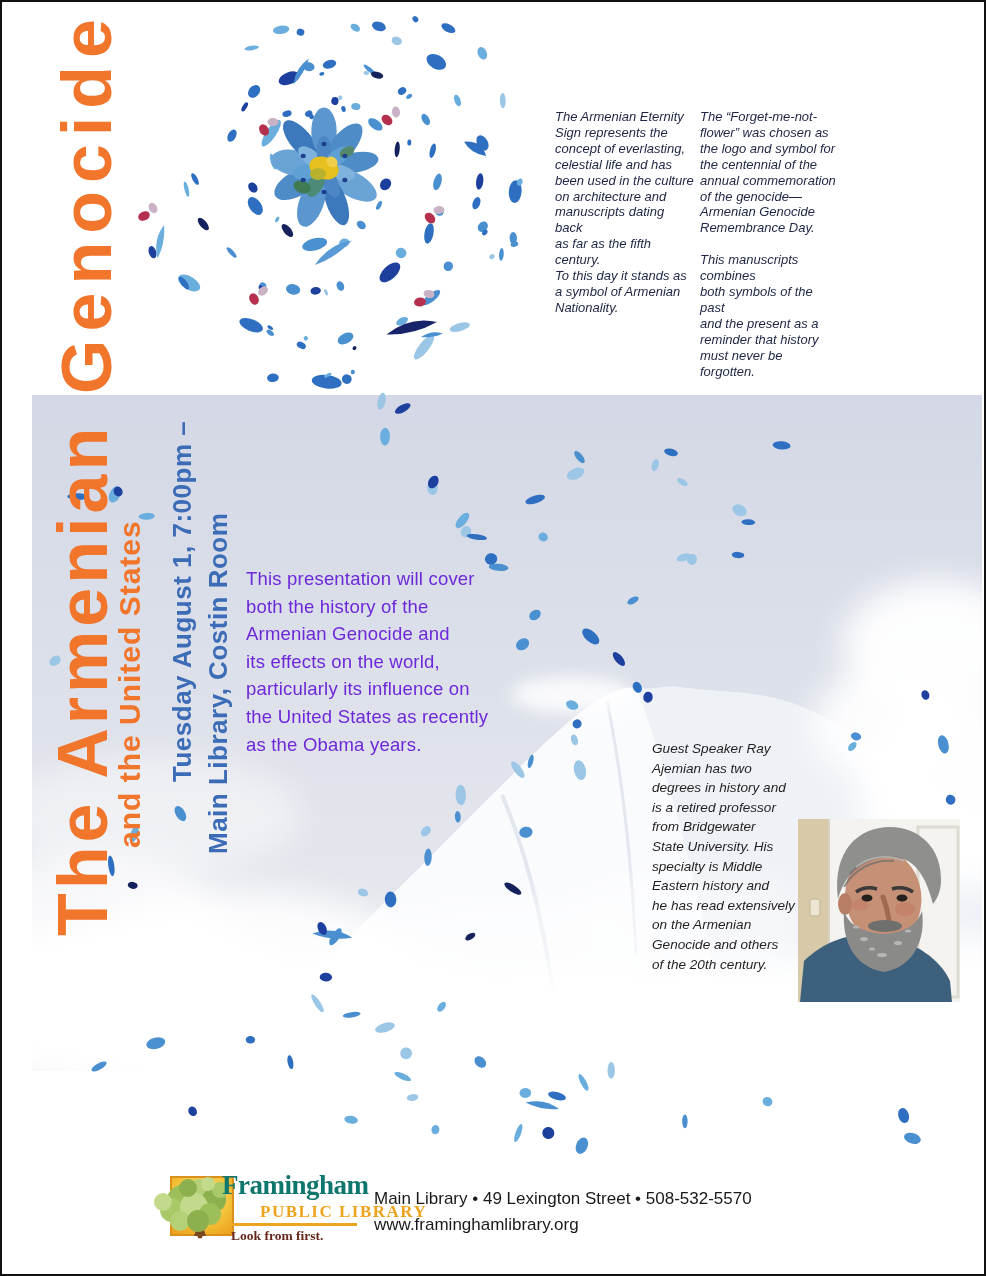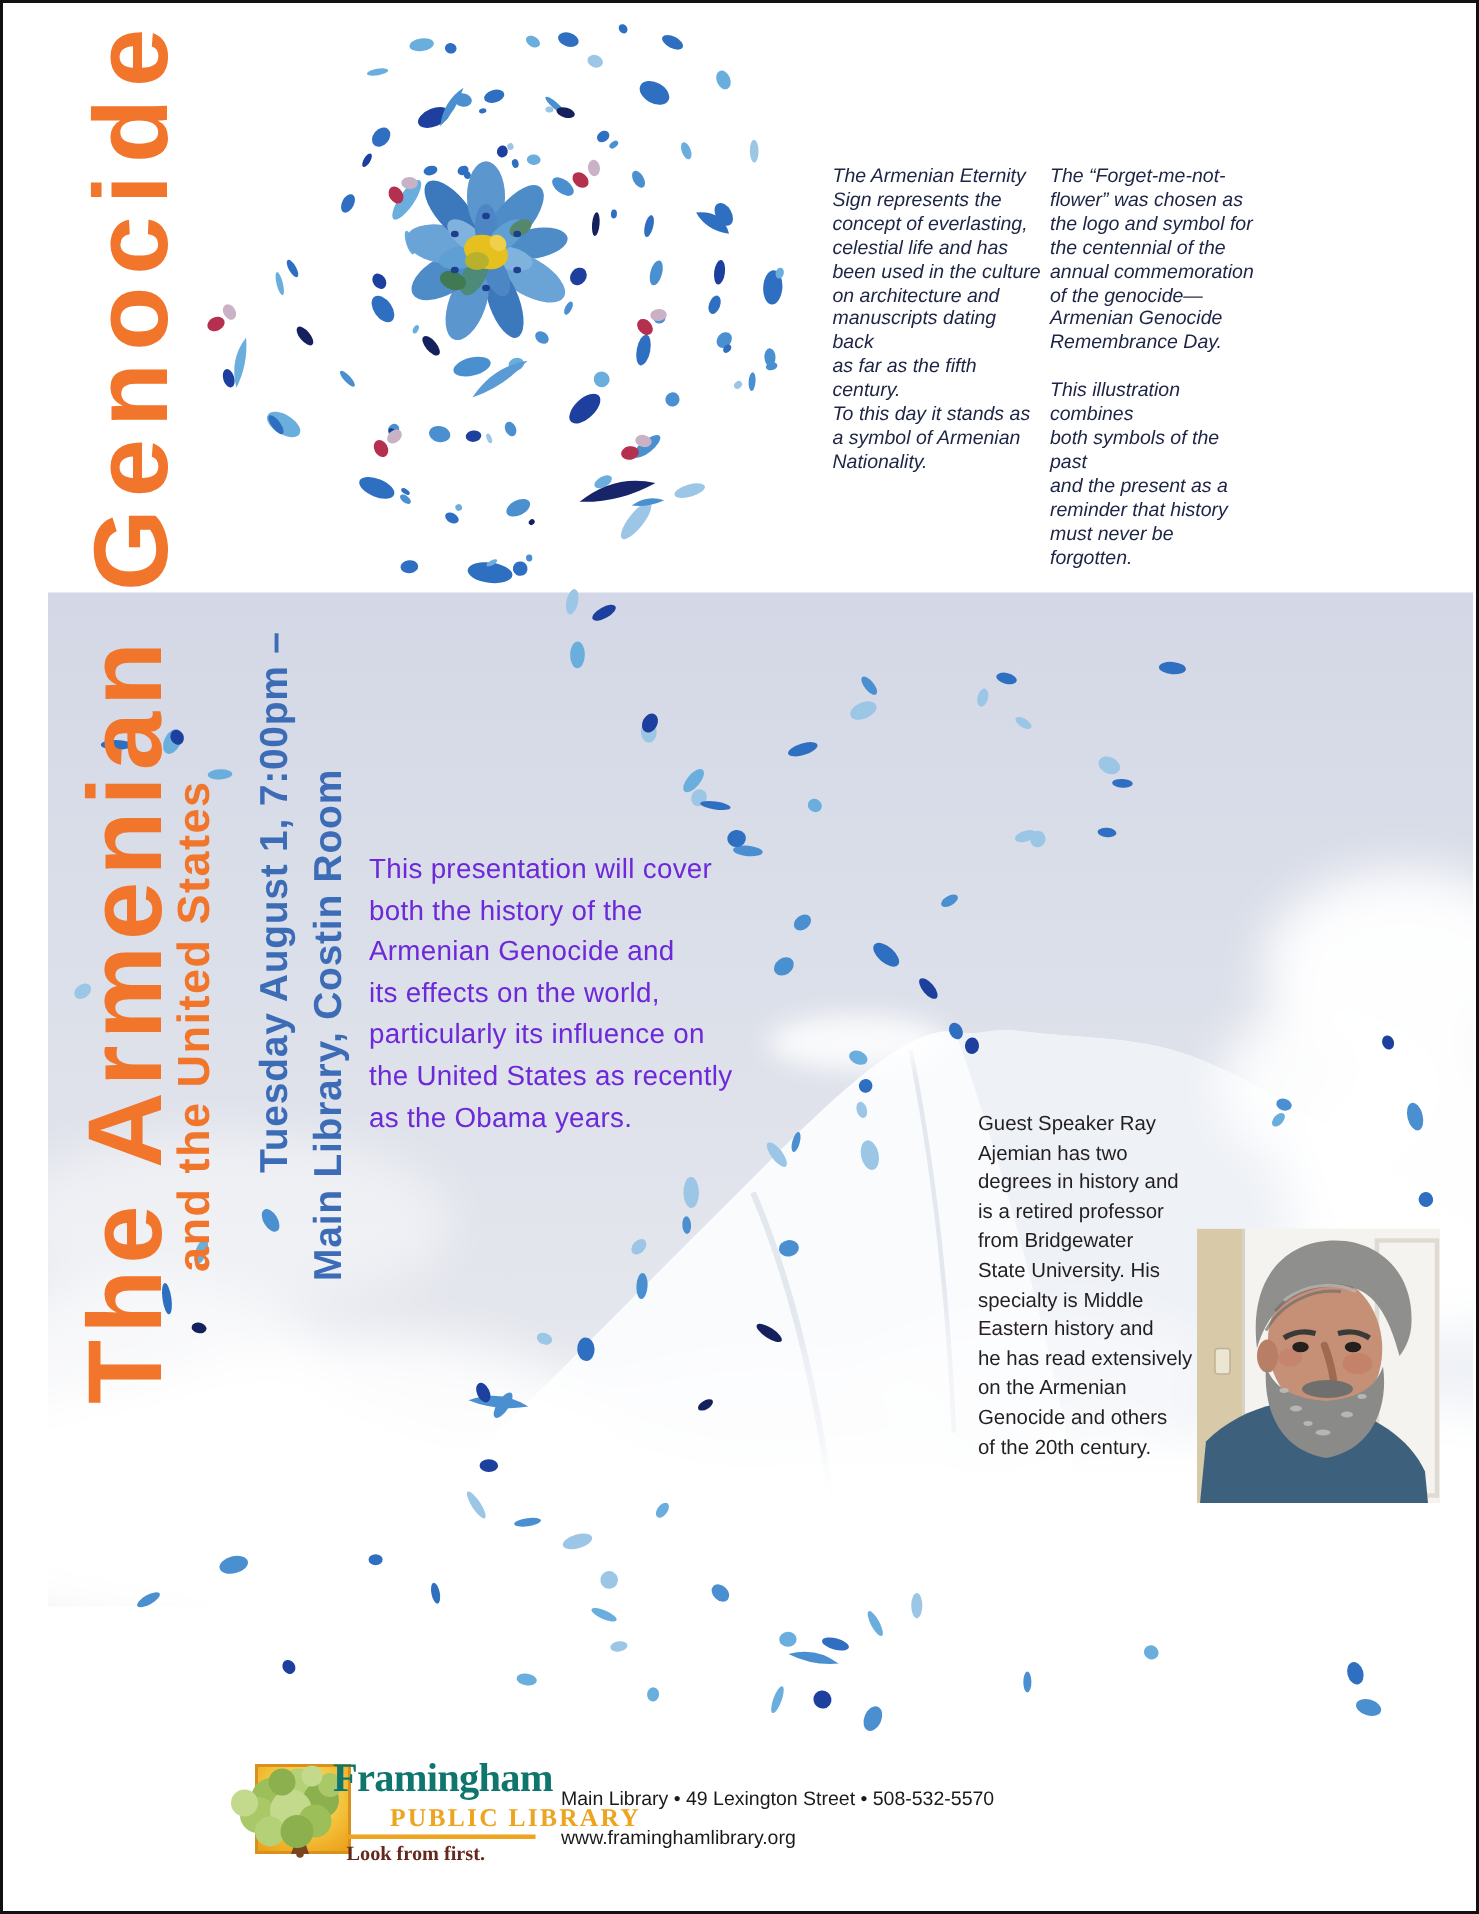--- a/index.html
+++ b/index.html
@@ -36,35 +36,35 @@
   }
   .note1{left:543px;}
   .note2{left:688px;}
   
   .description{
     position:absolute;left:244px;top:563px;z-index:3;
     font-size:18.5px;line-height:27.6px;color:#6d28d9;white-space:pre-line;letter-spacing:.2px;
   }
   .bio{
     position:absolute;left:650px;top:737px;z-index:3;
-    font-size:13.6px;line-height:19.6px;color:#231f20;white-space:pre-line;
+    font-size:13.6px;line-height:19.6px;color:#231f20;white-space:pre-line;font-style:italic;
   }
   
   .photo{position:absolute;left:796px;top:817px;width:162px;height:183px;z-index:3;overflow:hidden;}
   
   .footer{position:absolute;left:0;top:1160px;width:986px;height:112px;z-index:3;}
   .logo-art{position:absolute;left:150px;top:12px;}
   .lib-name{position:absolute;left:220px;top:8px;font-family:"Liberation Serif",serif;
     font-weight:bold;font-size:27px;letter-spacing:-.5px;color:#0f766e;}
   .lib-type{position:absolute;left:229px;top:40px;font-family:"Liberation Serif",serif;
     font-weight:bold;font-size:17px;letter-spacing:1.5px;color:#EDA41E;margin-left:29px;}
   .lib-rule{position:absolute;left:229px;top:61px;width:126px;height:2.5px;background:#EDA41E;}
   .lib-tag{position:absolute;left:229px;top:66px;font-family:"Liberation Serif",serif;
     font-weight:bold;font-size:13.5px;color:#66281C;}
-  .addr{position:absolute;left:372px;top:24px;font-size:13px;line-height:26px;color:#1a1a1a;white-space:pre-line;}
+  .addr{position:absolute;left:372px;top:24px;font-size:17px;line-height:26px;color:#1a1a1a;white-space:pre-line;}
 </style>
 </head>
 <body>
 
 <div class="page">
 
   <div class="sky">
     <svg width="950" height="676" viewBox="0 0 950 676">
       <defs>
         <filter id="b16" x="-60%" y="-60%" width="220%" height="220%">
@@ -356,21 +356,21 @@
 Nationality.</div>
   <div class="note note2">The “Forget-me-not-
 flower” was chosen as
 the logo and symbol for
 the centennial of the
 annual commemoration
 of the genocide—
 Armenian Genocide
 Remembrance Day.
 
-This illustration combines
+This manuscripts combines
 both symbols of the past
 and the present as a
 reminder that history
 must never be forgotten.</div>
 
   <div class="description">This presentation will cover
 both the history of the
 Armenian Genocide and
 its effects on the world,
 particularly its influence on

